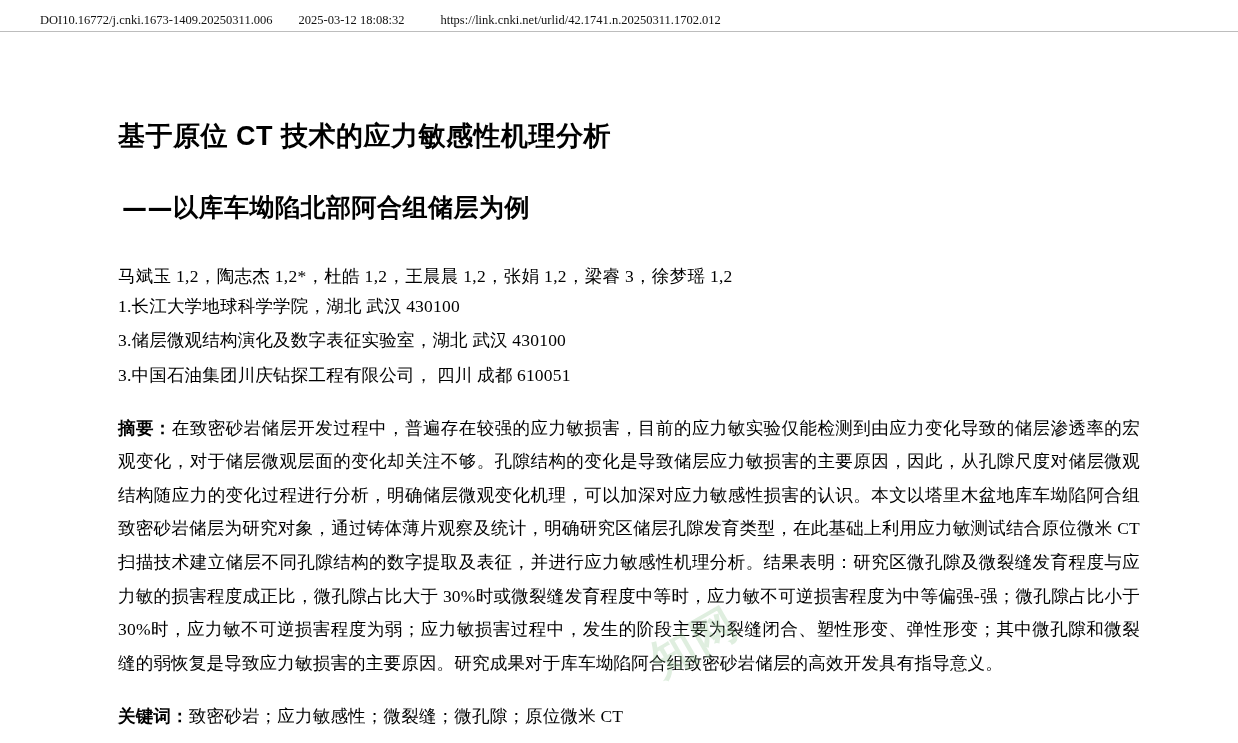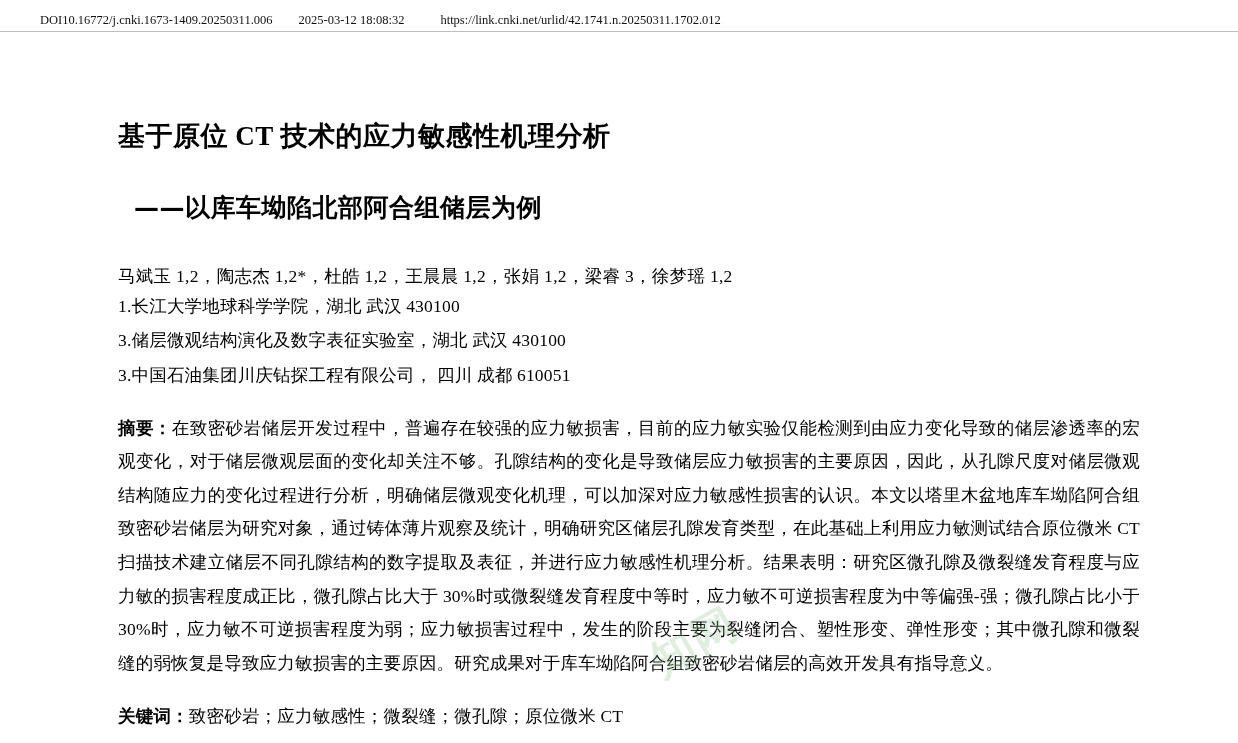--- a/index.html
+++ b/index.html
@@ -50,33 +50,33 @@
   }
 
   .content {
     position: absolute;
     left: 118px;
     top: 120px;
     width: 1022px;
   }
 
   h1.title {
-    font-family: Liberation Serif, serif;
+    font-family: Liberation Sans, sans-serif;
     font-size: 27px;
     font-weight: bold;
     margin: 0;
     padding: 0;
     line-height: 1.25;
     letter-spacing: 0.5px;
   }
   h2.subtitle {
     font-family: "DejaVu Sans", sans-serif;
     font-size: 25px;
     font-weight: bold;
-    margin: 16px;
+    margin: 4px;
     padding: 0;
     margin-top: 38px;
     line-height: 1.25;
     letter-spacing: 0.5px;
   }
 
   .authors {
     margin-top: 40px;
     font-size: 17.5px;
     line-height: 1.5;

